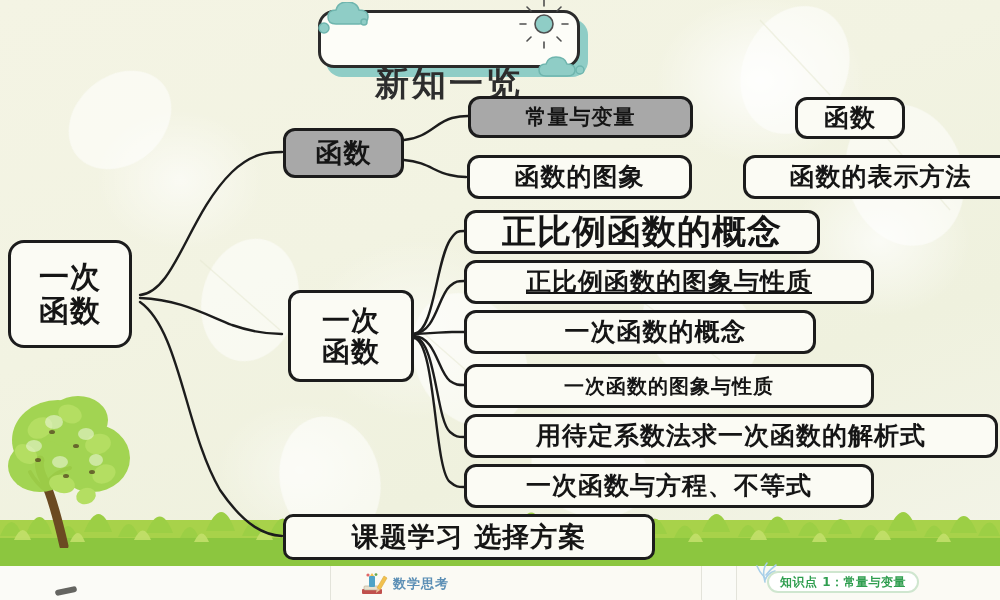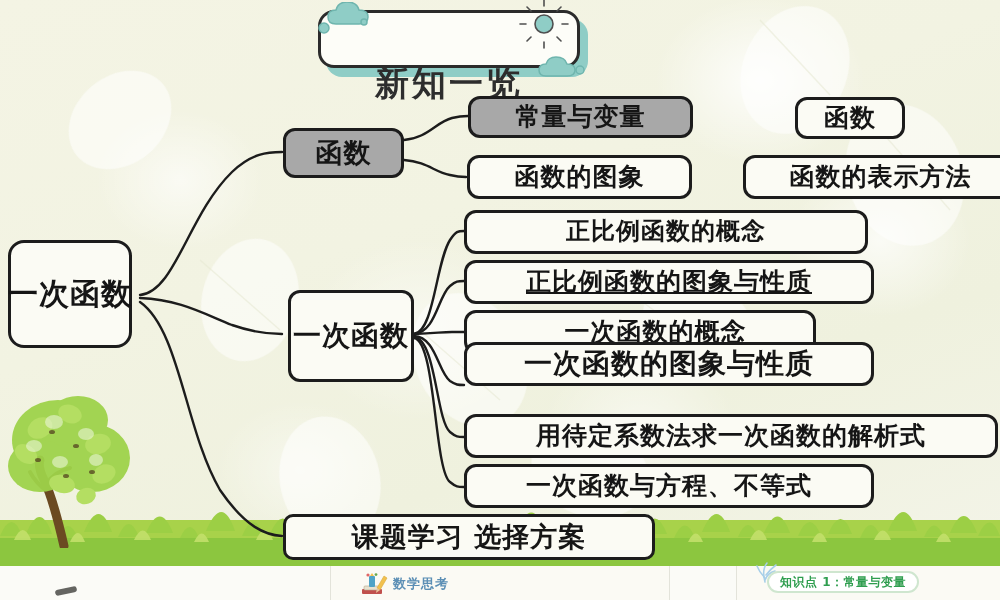--- a/index.html
+++ b/index.html
@@ -86,37 +86,37 @@
     border-radius: 12px;
     background: #fbfbf4;
     color: #151515;
     font-family: "DejaVu Sans", "Liberation Sans", sans-serif;
     font-weight: 700;
     white-space: nowrap;
     letter-spacing: 1px;
     line-height: 1.05;
   }
   .node.gray { background: #a8a8a8; }
-  .node.two-line { flex-direction: row; line-height: 1.12; }
+  .node.two-line { flex-direction: column; line-height: 1.12; }
 
   
   #footer {
     position: absolute;
     left: 0; top: 566px;
     width: 1000px; height: 34px;
     background: #fbfbf7;
   }
   .footer-panel {
     position: absolute;
     top: 0; height: 34px;
     background: #fbfaf4;
     border-left: 1px solid #e3e3da;
     border-right: 1px solid #e3e3da;
   }
-  #footer-center { left: 330px; width: 340px; }
+  #footer-center { left: 330px; width: 372px; }
   #footer-right  { left: 736px; width: 264px; border-right: none; }
 
   #math-think {
     position: absolute;
     left: 28px; top: 6px;
     display: flex; align-items: center; gap: 4px;
   }
   #math-think-label {
     font-family: "DejaVu Serif", "Liberation Serif", serif;
     font-size: 13px; font-weight: 700;
@@ -313,54 +313,54 @@
 
     <div class="node two-line" style="left:8px; top:240px; width:124px; height:108px; font-size:30px; border-radius:16px; border-width:3px;">
       <span>一次</span>
       <span>函数</span>
     </div>
 
     <div class="node gray" style="left:283px; top:128px; width:121px; height:50px; font-size:27px;">
       <span>函数</span>
     </div>
 
-    <div class="node gray" style="left:468px; top:96px; width:225px; height:42px; font-size:25px;">
+    <div class="node gray" style="left:468px; top:96px; width:225px; height:42px; font-size:21px;">
       <span>常量与变量</span>
     </div>
 
     <div class="node" style="left:467px; top:155px; width:225px; height:44px; font-size:25px;">
       <span>函数的图象</span>
     </div>
 
     <div class="node" style="left:795px; top:97px; width:110px; height:42px; font-size:25px;">
       <span>函数</span>
     </div>
 
     <div class="node" style="left:712px; top:155px; width:275px; height:44px; font-size:25px;margin-left:31px;">
       <span>函数的表示方法</span>
     </div>
 
     <div class="node two-line" style="left:288px; top:290px; width:126px; height:92px; font-size:28px;">
       <span>一次</span>
       <span>函数</span>
     </div>
 
-    <div class="node" style="left:464px; top:210px; width:404px; height:44px; font-size:24px;">
+    <div class="node" style="left:464px; top:210px; width:356px; height:44px; font-size:34px;">
       <span>正比例函数的概念</span>
     </div>
 
     <div class="node" style="left:464px; top:260px; width:410px; height:44px; font-size:25px;text-decoration:underline;">
       <span>正比例函数的图象与性质</span>
     </div>
 
     <div class="node" style="left:464px; top:310px; width:352px; height:44px; font-size:25px;padding-left:31px;">
       <span>一次函数的概念</span>
     </div>
 
-    <div class="node" style="left:464px; top:342px; width:410px; height:44px; font-size:28px;">
+    <div class="node" style="left:464px; top:364px; width:410px; height:44px; font-size:20px;">
       <span>一次函数的图象与性质</span>
     </div>
 
     <div class="node" style="left:464px; top:414px; width:534px; height:44px; font-size:25px;">
       <span>用待定系数法求一次函数的解析式</span>
     </div>
 
     <div class="node" style="left:464px; top:464px; width:410px; height:44px; font-size:25px;">
       <span>一次函数与方程、不等式</span>
     </div>

